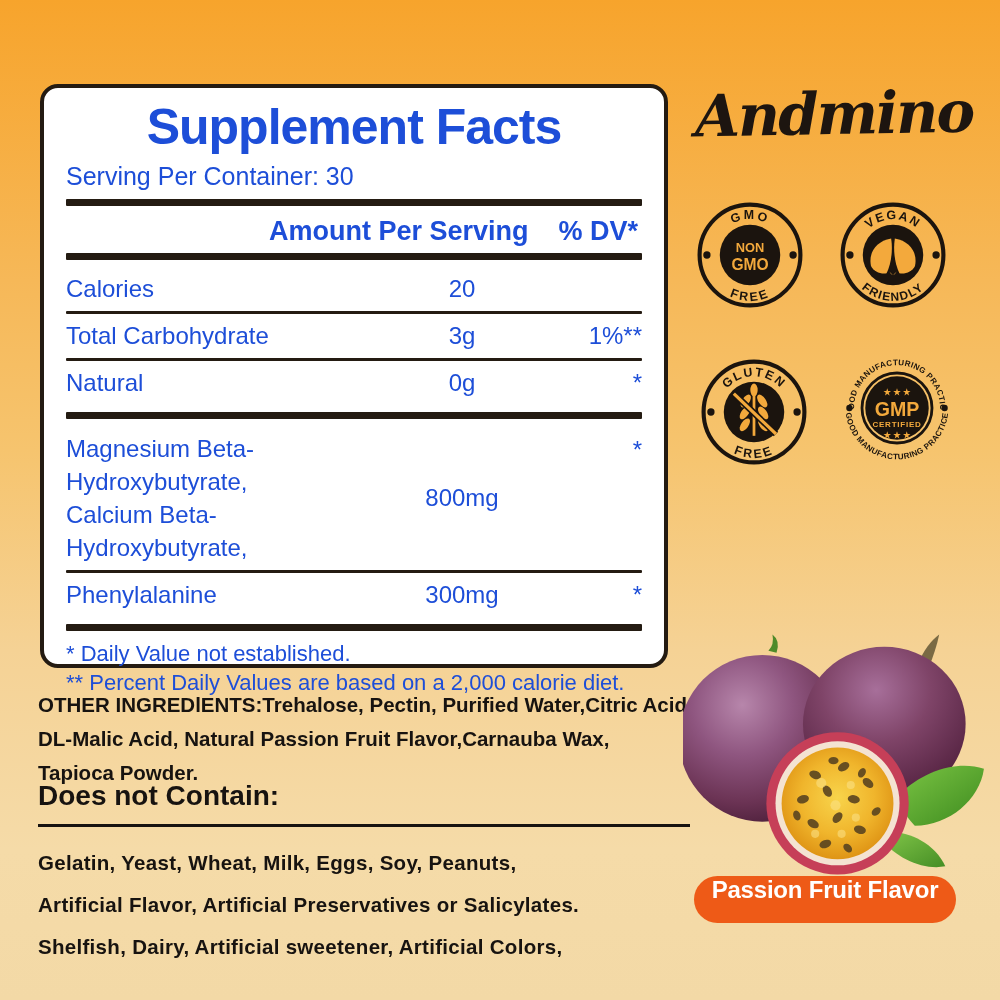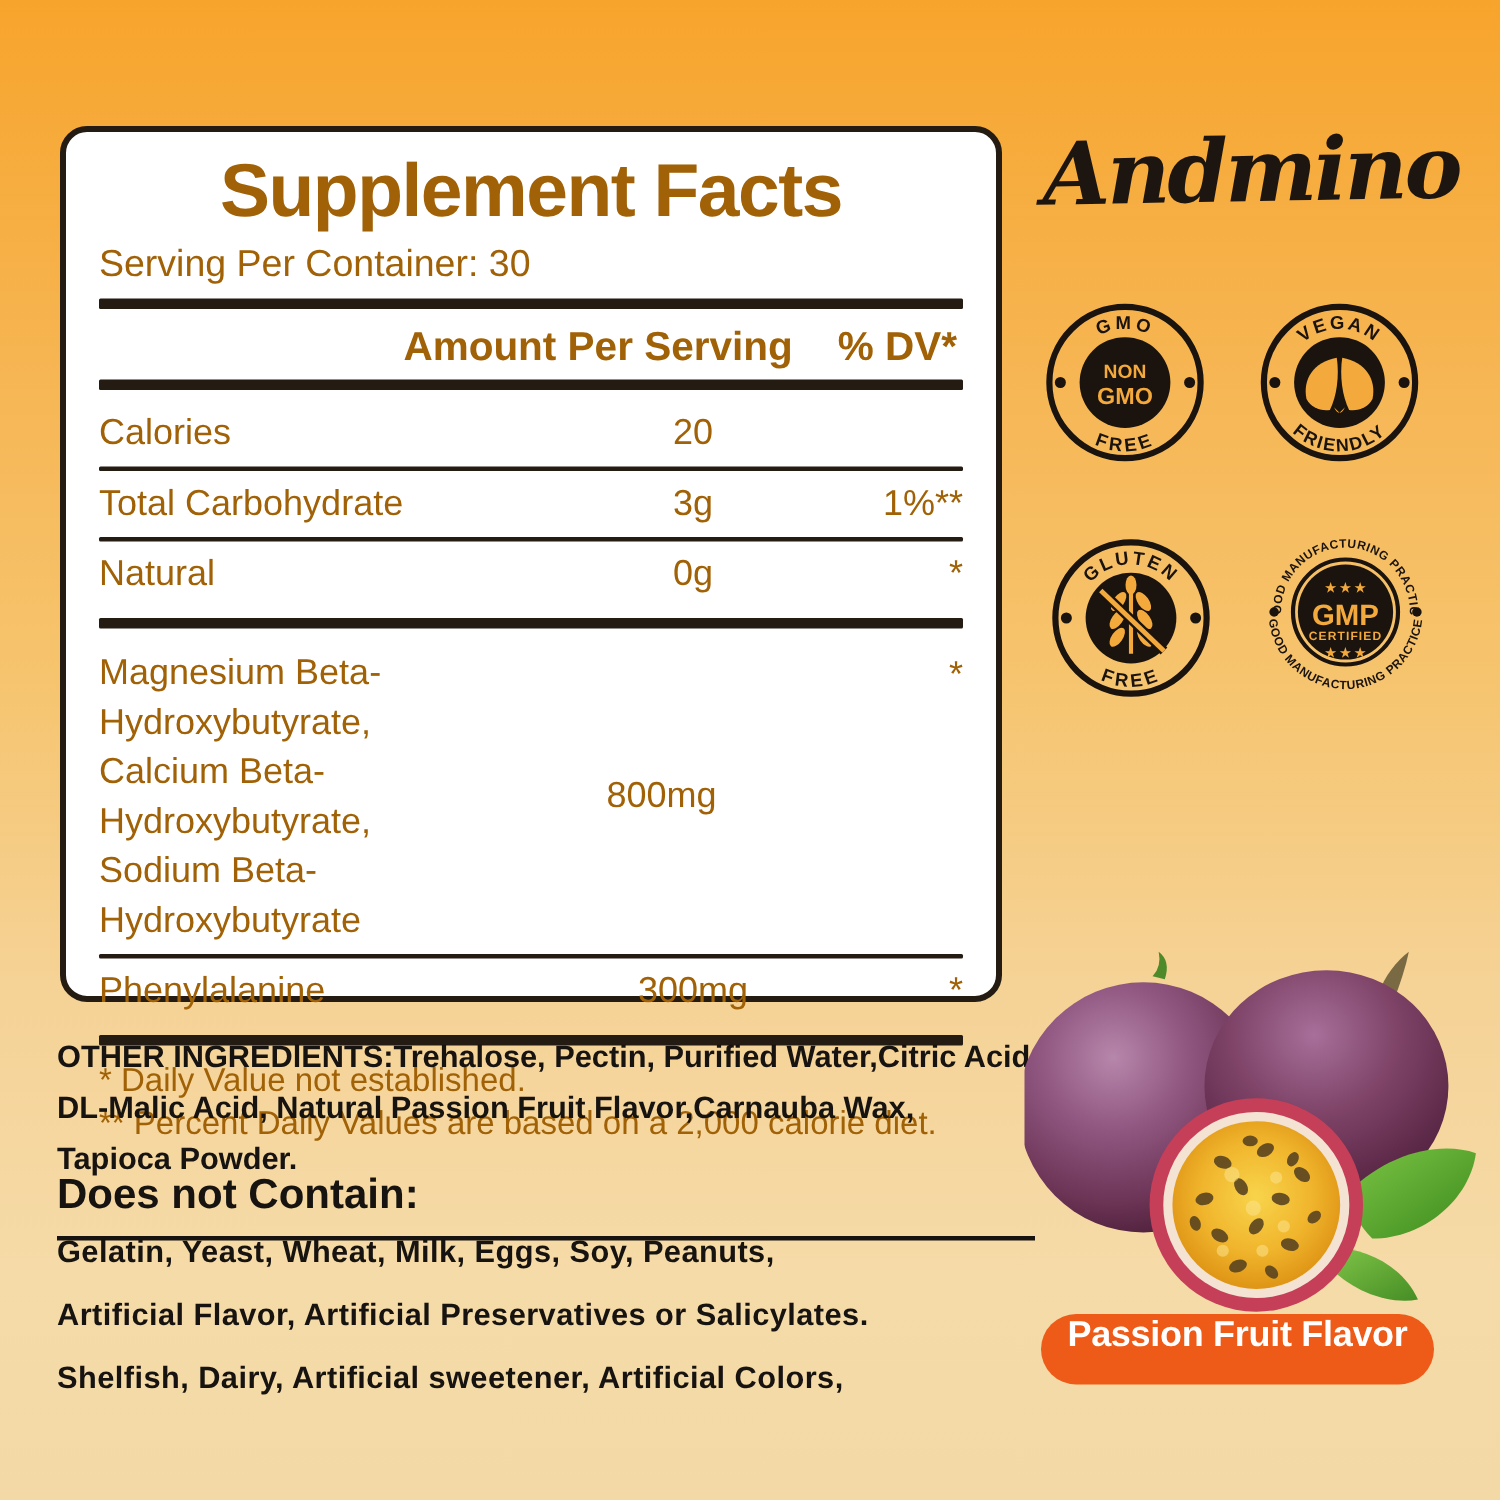--- a/index.html
+++ b/index.html
@@ -1,48 +1,48 @@
 <!DOCTYPE html>
 <html><head>
 <meta charset="utf-8">
 <style>
   html,body{margin:0;padding:0;}
   body{width:1000px;height:1000px;overflow:hidden;font-family:"Liberation Sans",sans-serif;}
   .page{position:relative;width:1000px;height:1000px;
         background:linear-gradient(180deg,#F7A42C 0%,#F6B858 28%,#F6C46E 45%,#F5D295 65%,#F5DBA8 85%,#F3D9A6 100%);}
   
   .panel{position:absolute;left:40px;top:84px;width:628px;height:584px;box-sizing:border-box;
-         background:#ffffff;border:4px solid #241b12;border-radius:18px;padding:10px 22px 10px 22px;color:#a16207;}
+         background:#ffffff;border:4px solid #241b12;border-radius:18px;padding:10px 22px 10px 22px;color:#1d4ed8;}
   .sf-title{font-size:50px;font-weight:800;text-align:center;letter-spacing:-1px;margin:2px 0 6px 0;line-height:1.1;}
   .sf-serving{font-size:25px;font-weight:500;line-height:31px;}
   .bar{height:7px;background:#241b12;border:none;margin:7px 0;border-radius:1px;}
   .thin{height:3px;background:#241b12;margin:0;border-radius:1px;}
   .sf-colhead{display:flex;justify-content:flex-end;align-items:flex-start;gap:30px;font-size:27px;font-weight:800;padding:3px 4px 3px 0;}
   .sf-row{display:grid;grid-template-columns:1fr 160px 100px;align-items:center;min-height:44px;font-size:24px;}
   .sf-amt{text-align:center;}
   .sf-dv{text-align:right;}
-  .sf-row-multi{min-height:104px;padding:6px 0;gap:21px;}
+  .sf-row-multi{min-height:104px;padding:6px 0;}
   .sf-row-multi .sf-name span{display:block;line-height:33px;}
   .sf-row-multi .sf-amt{align-self:center;}
   .sf-row-multi .sf-dv{align-self:start;padding-top:4px;}
   .sf-footnotes{margin-top:8px;font-size:22px;line-height:29px;}
   
   .brand{position:absolute;left:686px;top:80px;width:296px;text-align:center;
          font-family:"DejaVu Serif",serif;font-style:italic;font-weight:700;font-size:58px;color:#1d1510;
          letter-spacing:-2px;transform:rotate(-1deg);}
   
   .badge{position:absolute;}
   .badge text{fill:#1b140e;font-family:"Liberation Sans",sans-serif;font-weight:700;}
   .badge .center-yellow{fill:#F3A93C;}
   
   .other{position:absolute;left:38px;top:688px;width:665px;font-size:20.5px;font-weight:700;color:#171310;}
   .other span{display:block;line-height:34px;}
   .dnc-head{position:absolute;left:38px;top:780px;font-size:28px;font-weight:800;color:#171310;}
   .dnc-line{position:absolute;left:38px;top:824px;width:652px;height:3px;background:#171310;}
-  .allergens{position:absolute;left:38px;top:814px;width:670px;font-size:20.5px;font-weight:700;letter-spacing:0.3px;color:#171310;}
+  .allergens{position:absolute;left:38px;top:842px;width:670px;font-size:20.5px;font-weight:700;letter-spacing:0.3px;color:#171310;}
   .allergens span{display:block;line-height:42px;}
   
   .pill{position:absolute;left:694px;top:876px;width:262px;height:47px;border-radius:26px;background:#EE5A17;
         display:flex;align-items:flex-start;justify-content:center;color:#ffffff;font-size:24px;font-weight:800;letter-spacing:-0.2px;}
   
   .fruit{position:absolute;left:683px;top:630px;}
 </style>
 </head>
 <body>
 
@@ -76,21 +76,20 @@
       <span class="sf-name">Natural</span>
       <span class="sf-amt">0g</span>
       <span class="sf-dv">*</span>
     </div>
     <div class="bar"></div>
 
     <div class="sf-row sf-row-multi">
       <span class="sf-name">
         <span>Magnesium Beta-Hydroxybutyrate,</span>
         <span>Calcium Beta-Hydroxybutyrate,</span>
-        <span>Sodium Beta-Hydroxybutyrate</span>
       </span>
       <span class="sf-amt">800mg</span>
       <span class="sf-dv">*</span>
     </div>
     <div class="thin"></div>
 
     <div class="sf-row">
       <span class="sf-name">Phenylalanine</span>
       <span class="sf-amt">300mg</span>
       <span class="sf-dv">*</span>

